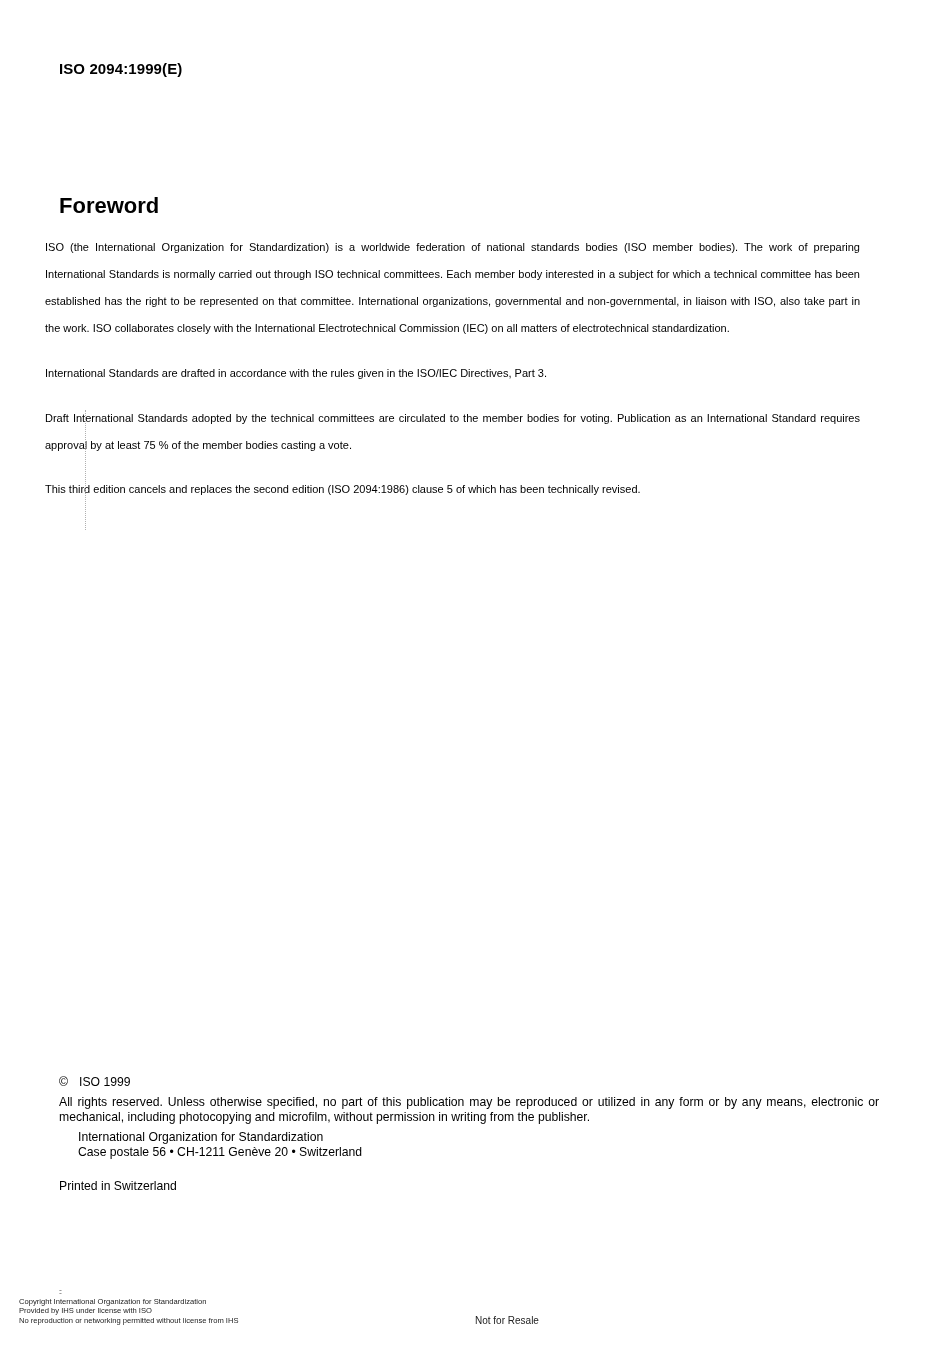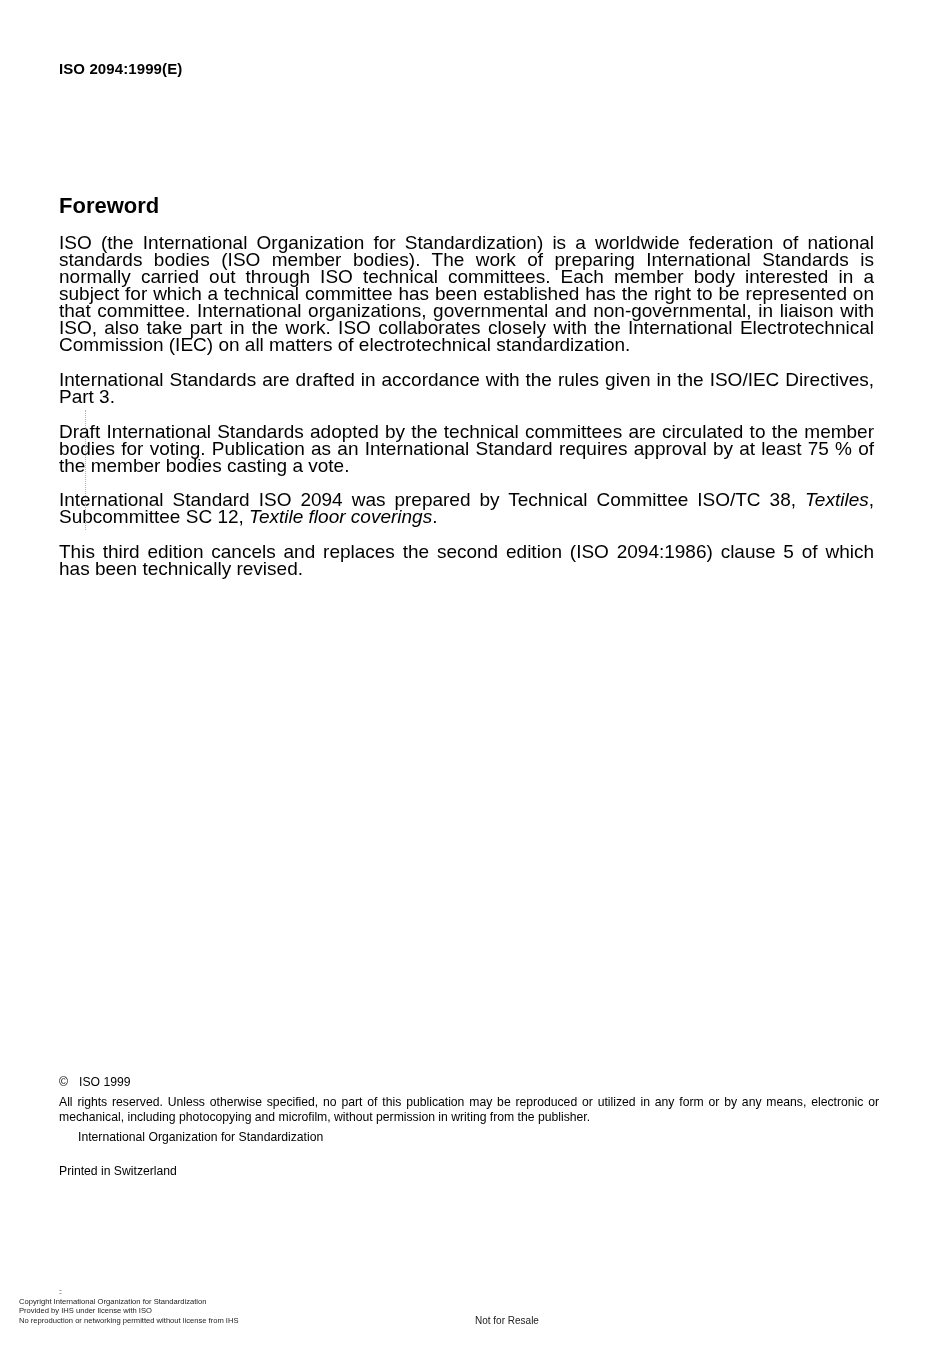--- a/index.html
+++ b/index.html
@@ -9,22 +9,22 @@
   }
   .doc-id {
     position: absolute; left: 59px; top: 60px;
     font-weight: bold; font-size: 15px; letter-spacing: 0.1px;
   }
   .heading {
     position: absolute; left: 59px; top: 193px;
     font-weight: bold; font-size: 22px;
   }
   .body-text {
-    position: absolute; left: 59px; top: 234px; width: 815px;
-    font-size: 19px; line-height: 17px;
+    position: absolute; left: 45px; top: 234px; width: 815px;
+    font-size: 11px; line-height: 27px;
   }
   .body-text p { margin: 0 0 17.8px 0; text-align: justify; }
   .body-text p.last-left { text-align-last: left; }
   .dotted-marker {
     position: absolute; left: 85px; top: 410px; width: 0; height: 120px;
     border-left: 1px dotted #b0b0b0;
   }
   .copyright-block {
     position: absolute; left: 59px; top: 1075px; width: 820px;
     font-size: 12.2px; line-height: 15px;
@@ -49,33 +49,33 @@
 <body>
 
 <div class="doc-id">ISO 2094:1999(E)</div>
 
 <h2 class="heading" style="margin:0;">Foreword</h2>
 
 <div class="body-text">
   <p class="last-left">ISO (the International Organization for Standardization) is a worldwide federation of national standards bodies (ISO member bodies). The work of preparing International Standards is normally carried out through ISO technical committees. Each member body interested in a subject for which a technical committee has been established has the right to be represented on that committee. International organizations, governmental and non-governmental, in liaison with ISO, also take part in the work. ISO collaborates closely with the International Electrotechnical Commission (IEC) on all matters of electrotechnical standardization.</p>
   <p class="last-left">International Standards are drafted in accordance with the rules given in the ISO/IEC Directives, Part 3.</p>
   <p class="last-left">Draft International Standards adopted by the technical committees are circulated to the member bodies for voting. Publication as an International Standard requires approval by at least 75 % of the member bodies casting a vote.</p>
-  <p class="last-left"><span>International Standard ISO 2094 was prepared by Technical Committee ISO/TC 38, </span><em>Textiles</em><span>, Subcommittee SC 12, </span><em>Textile floor coverings</em><span>.</span></p>
   <p class="last-left">This third edition cancels and replaces the second edition (ISO 2094:1986) clause 5 of which has been technically revised.</p>
 </div>
 
 <div class="dotted-marker"></div>
 
 <div class="copyright-block">
   <div class="copy-line">
     <span class="sym">©</span><span>ISO 1999</span>
   </div>
   <div class="rights">All rights reserved. Unless otherwise specified, no part of this publication may be reproduced or utilized in any form or by any means, electronic or mechanical, including photocopying and microfilm, without permission in writing from the publisher.</div>
   <div class="address">
     <div>International Organization for Standardization</div>
+    <div>Case postale 56 • CH-1211 Genève 20 • Switzerland</div>
   </div>
   <div>Printed in Switzerland</div>
 </div>
 
 <div class="footer-license">
   <div class="mark">::</div>
   <div>Copyright International Organization for Standardization</div>
   <div>Provided by IHS under license with ISO</div>
   <div>No reproduction or networking permitted without license from IHS</div>
 </div>

